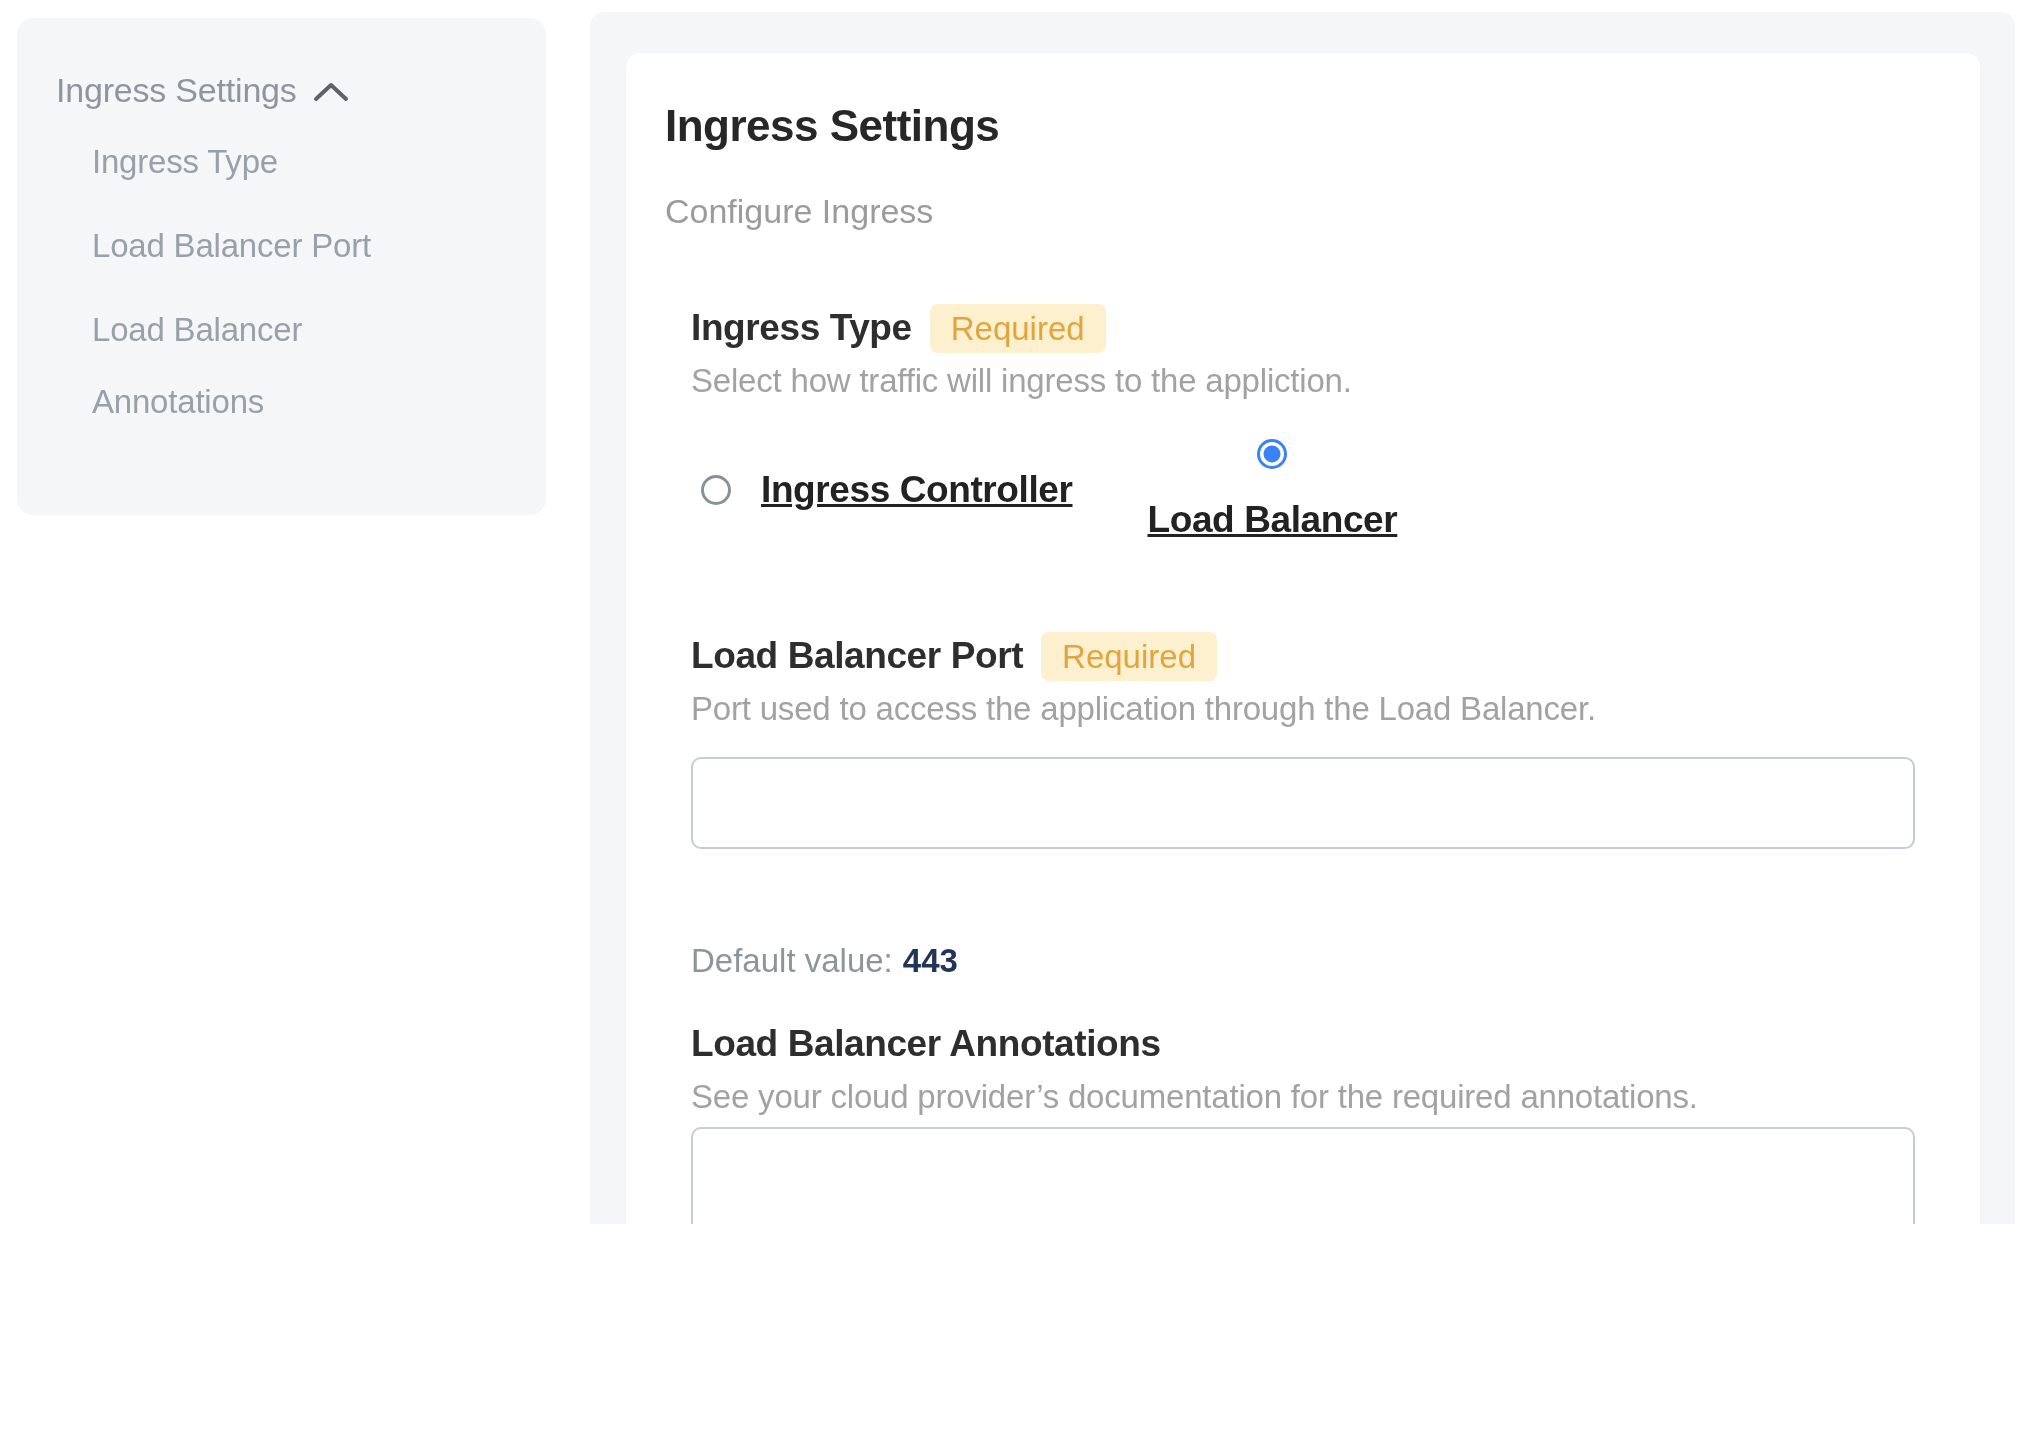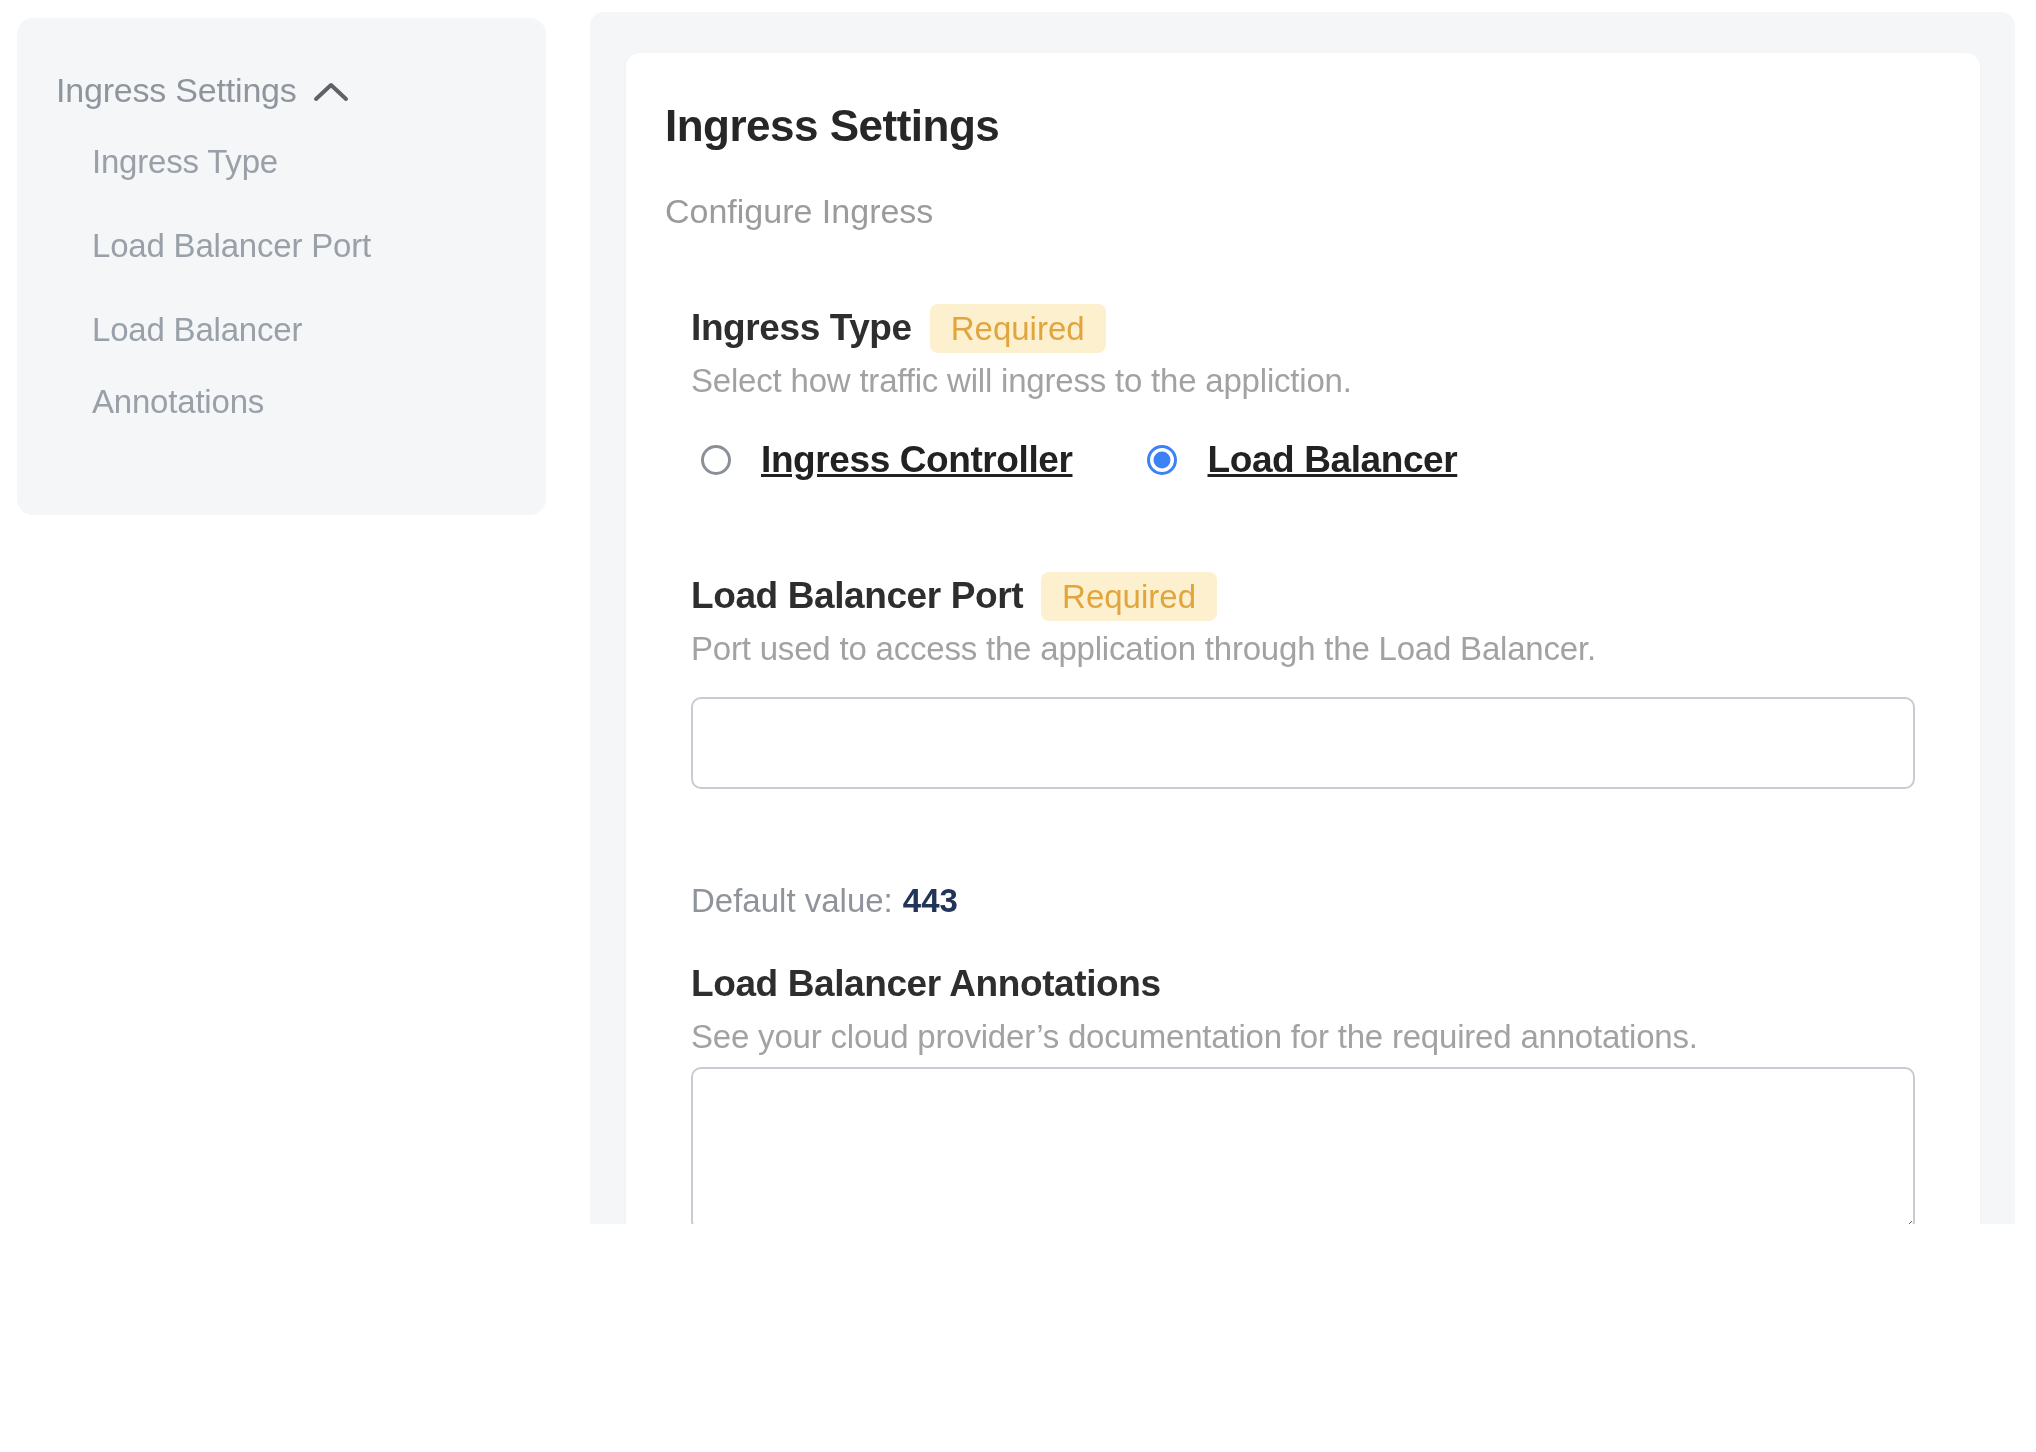--- a/index.html
+++ b/index.html
@@ -122,21 +122,21 @@
     display: flex;
     align-items: center;
   }
   .radio-opt {
     display: flex;
     align-items: center;
     gap: 30px;
     cursor: pointer;
     text-decoration: underline;
   }
-  .radio-opt + .radio-opt { margin-left: 75px; }
+  .radio-opt + .radio-opt { margin-left: 75px; flex-direction: column; }
   .radio-circle {
     width: 30px; height: 30px;
     border-radius: 50%;
     border: 3px solid #8a9097;
     background: #ffffff;
     flex: 0 0 auto;
     position: relative;
   }
   .radio-opt.selected .radio-circle { border-color: #3b82f6; }
   .radio-opt.selected .radio-circle::after {

